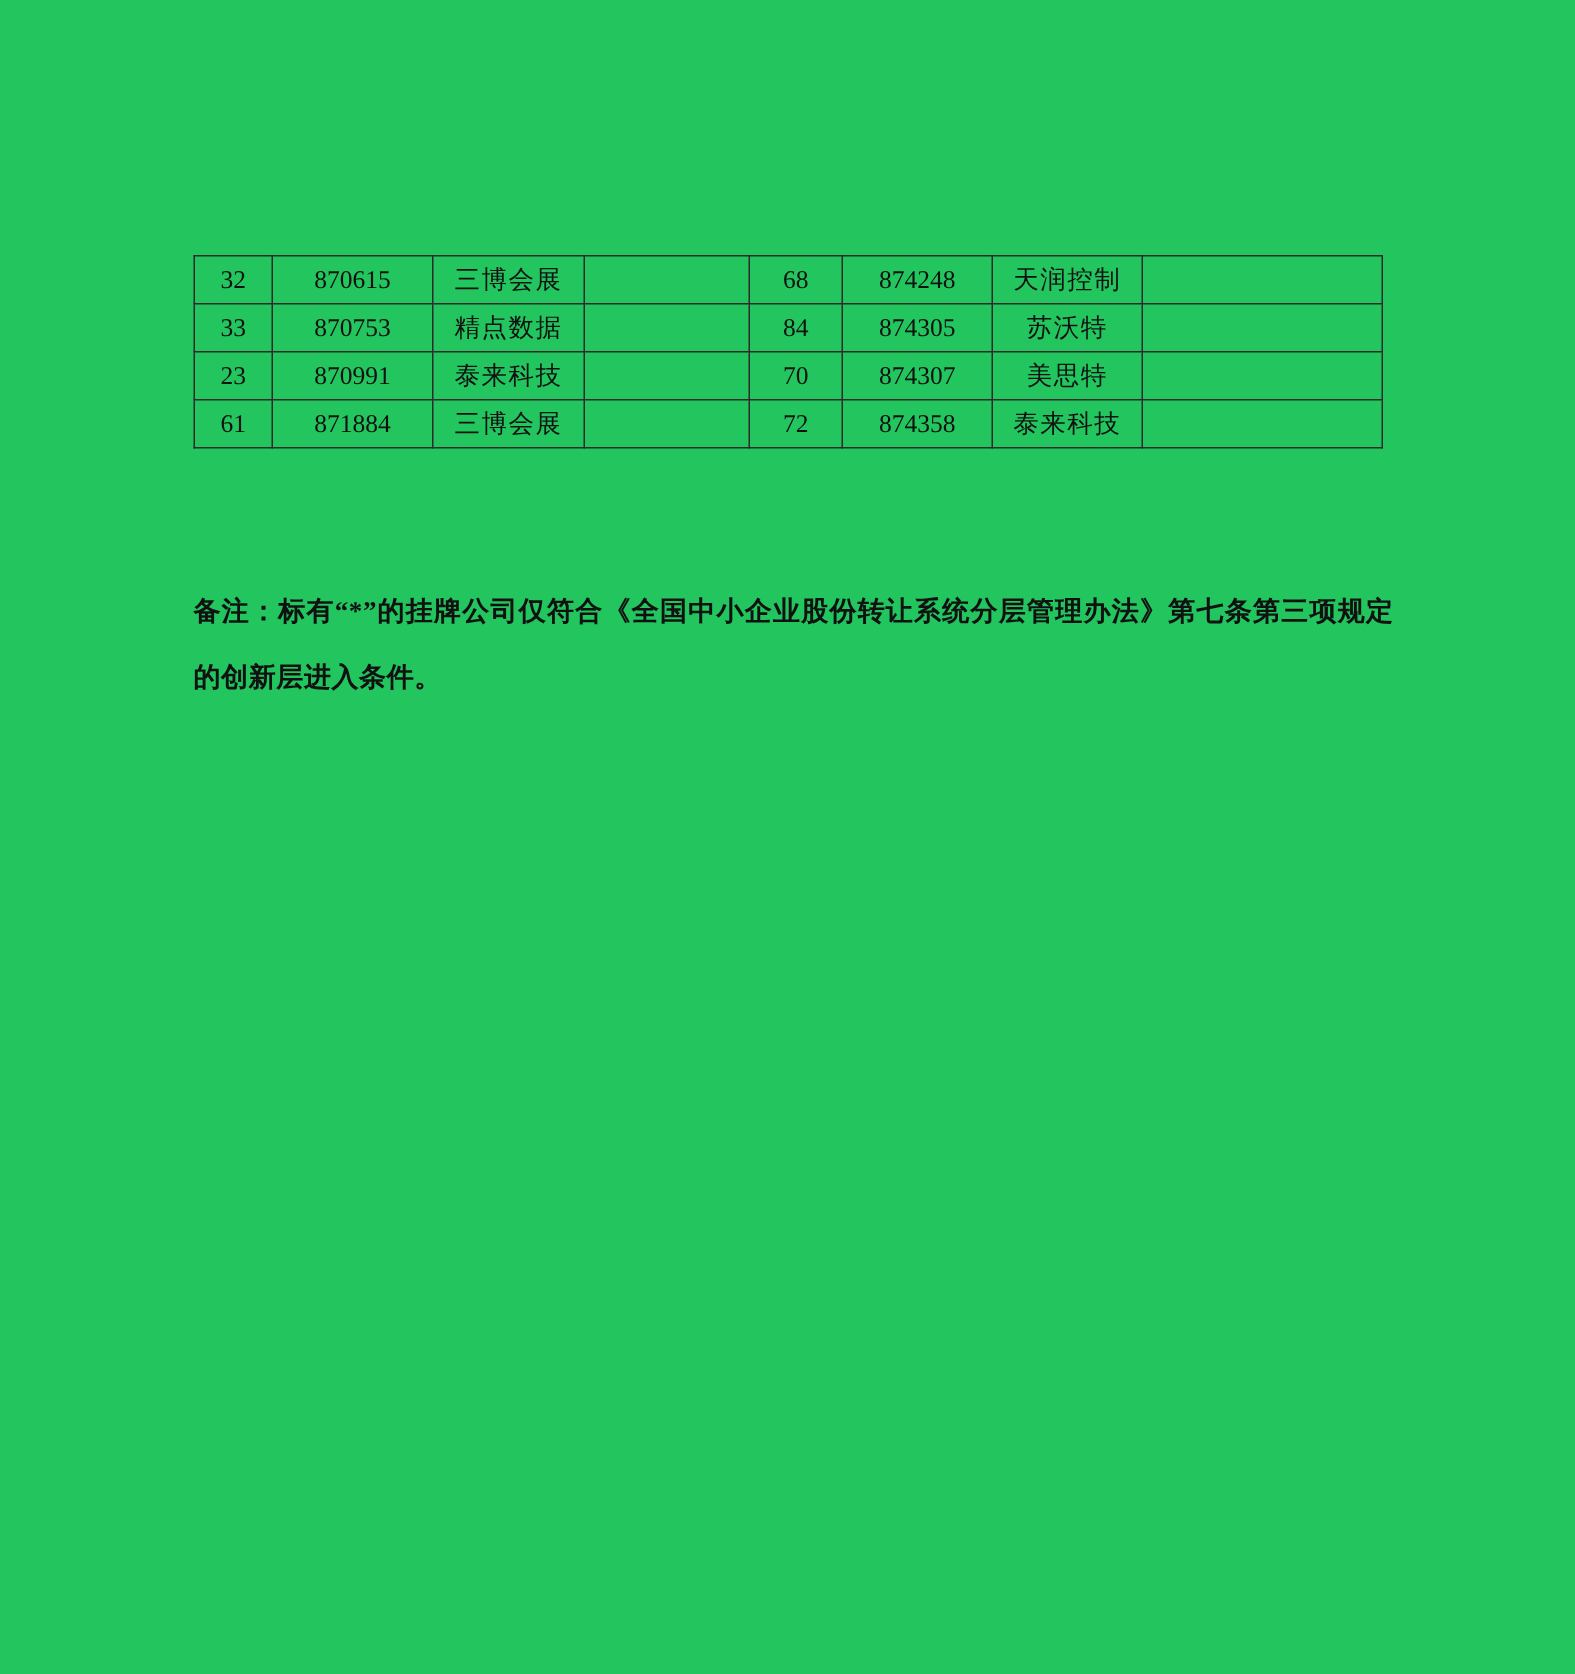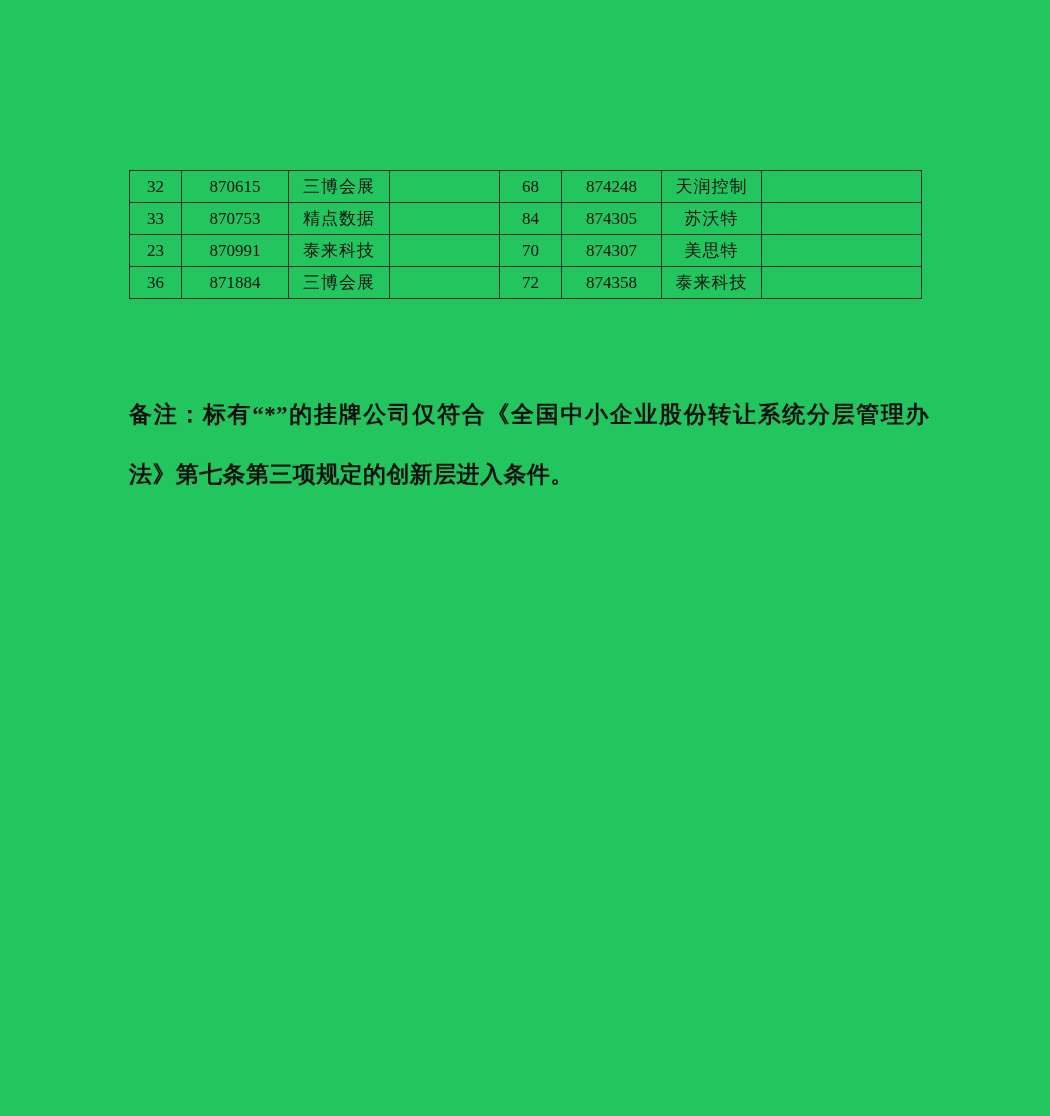--- a/index.html
+++ b/index.html
@@ -50,22 +50,22 @@
   .col-idx2  { width: 62px; }
   .col-code2 { width: 100px; }
   .col-name2 { width: 100px; letter-spacing: 1px; }
   .col-blank2{ width: 160px; }
 
   .note {
     position: absolute;
     left: 129px;
     top: 385px;
     width: 800px;
-    font-size: 23px;
-    line-height: 60px;
+    font-size: 18px;
+    line-height: 44px;
     font-weight: bold;
     font-family: "Liberation Serif", "DejaVu Serif", serif;
     color: #111111;
     text-align: justify;
     letter-spacing: 0.4px;
   }
 </style>
 </head>
 <body>
 
@@ -107,21 +107,21 @@
         <td>23</td>
         <td>870991</td>
         <td class="col-name">泰来科技</td>
         <td></td>
         <td>70</td>
         <td>874307</td>
         <td class="col-name2">美思特</td>
         <td></td>
       </tr>
       <tr>
-        <td>36</td>
+        <td>61</td>
         <td>871884</td>
         <td class="col-name">三博会展</td>
         <td></td>
         <td>72</td>
         <td>874358</td>
         <td class="col-name2">泰来科技</td>
         <td></td>
       </tr>
     </tbody>
   </table>

